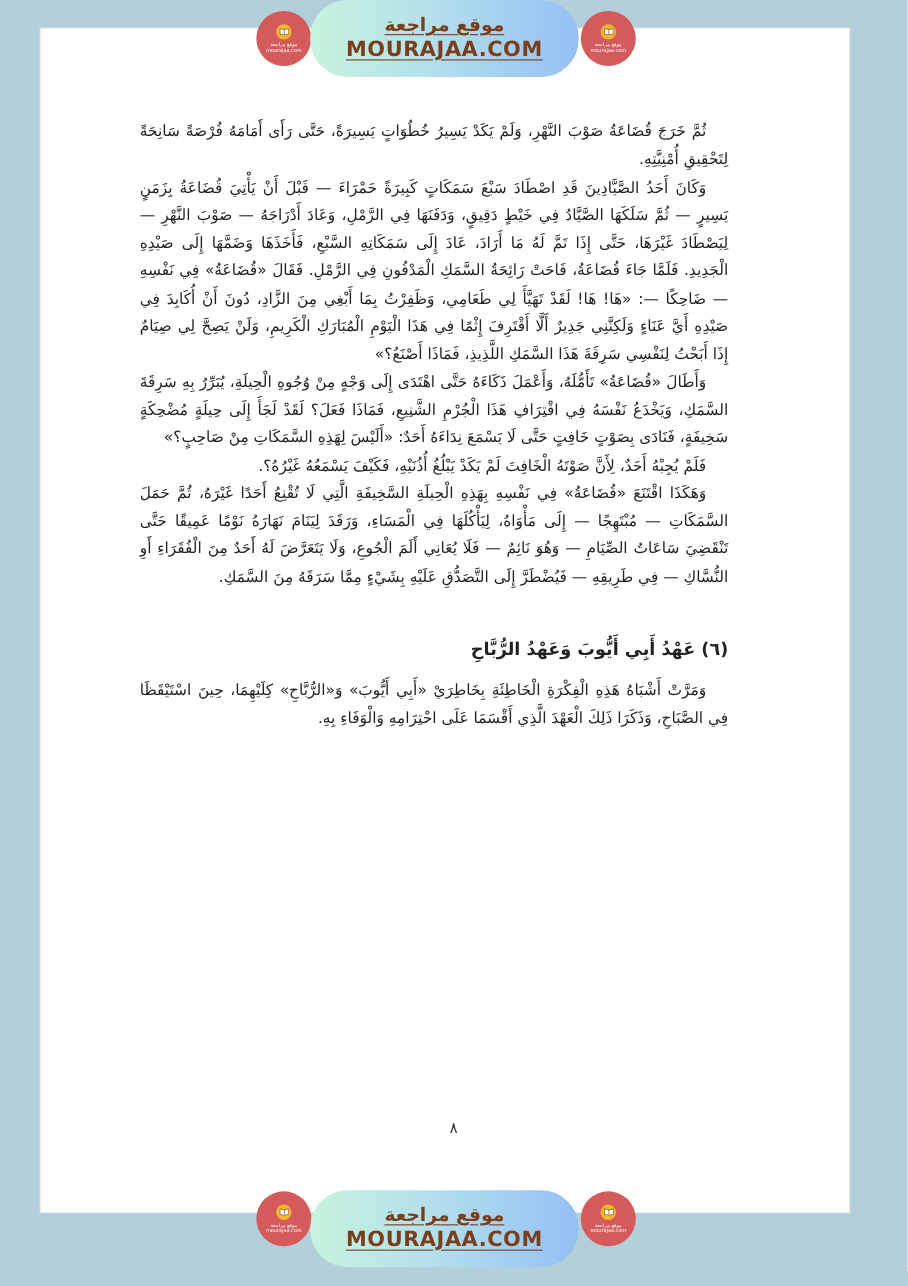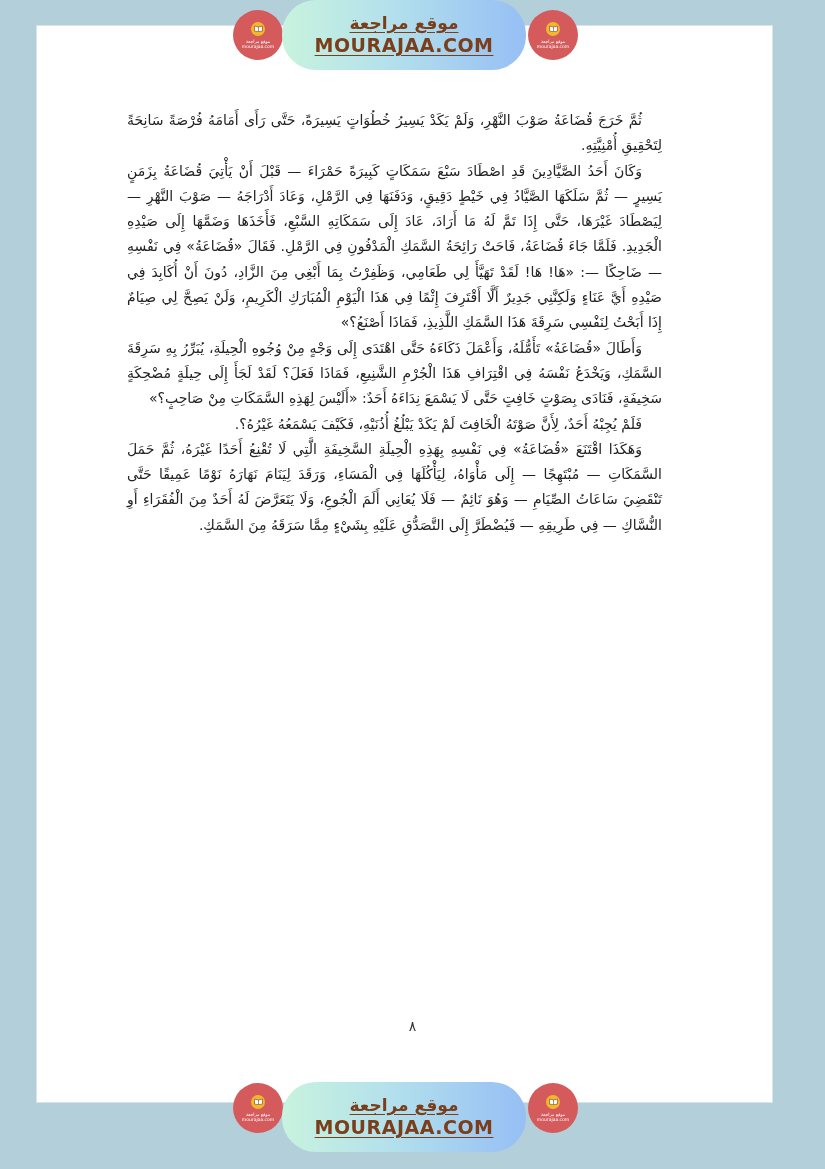--- a/index.html
+++ b/index.html
@@ -105,20 +105,22 @@
 </div>
 
 <div class="page"></div>
 
 <div class="content">
   <p class="para first">ثُمَّ خَرَجَ قُضَاعَةُ صَوْبَ النَّهْرِ، وَلَمْ يَكَدْ يَسِيرُ خُطُوَاتٍ يَسِيرَةً، حَتَّى رَأَى أَمَامَهُ فُرْصَةً سَانِحَةً لِتَحْقِيقِ أُمْنِيَّتِهِ.</p>
   <p class="para">وَكَانَ أَحَدُ الصَّيَّادِينَ قَدِ اصْطَادَ سَبْعَ سَمَكَاتٍ كَبِيرَةً حَمْرَاءَ — قَبْلَ أَنْ يَأْتِيَ قُضَاعَةُ بِزَمَنٍ يَسِيرٍ — ثُمَّ سَلَكَهَا الصَّيَّادُ فِي خَيْطٍ دَقِيقٍ، وَدَفَنَهَا فِي الرَّمْلِ، وَعَادَ أَدْرَاجَهُ — صَوْبَ النَّهْرِ — لِيَصْطَادَ غَيْرَهَا، حَتَّى إِذَا تَمَّ لَهُ مَا أَرَادَ، عَادَ إِلَى سَمَكَاتِهِ السَّبْعِ، فَأَخَذَهَا وَضَمَّهَا إِلَى صَيْدِهِ الْجَدِيدِ. فَلَمَّا جَاءَ قُضَاعَةُ، فَاحَتْ رَائِحَةُ السَّمَكِ الْمَدْفُونِ فِي الرَّمْلِ. فَقَالَ «قُضَاعَةُ» فِي نَفْسِهِ — ضَاحِكًا —: «هَا! هَا! لَقَدْ تَهَيَّأَ لِي طَعَامِي، وَظَفِرْتُ بِمَا أَبْغِي مِنَ الزَّادِ، دُونَ أَنْ أُكَابِدَ فِي صَيْدِهِ أَيَّ عَنَاءٍ وَلَكِنَّنِي جَدِيرٌ أَلَّا أَقْتَرِفَ إِثْمًا فِي هَذَا الْيَوْمِ الْمُبَارَكِ الْكَرِيمِ، وَلَنْ يَصِحَّ لِي صِيَامٌ إِذَا أَبَحْتُ لِنَفْسِي سَرِقَةَ هَذَا السَّمَكِ اللَّذِيذِ، فَمَاذَا أَصْنَعُ؟»</p>
   <p class="para">وَأَطَالَ «قُضَاعَةُ» تَأَمُّلَهُ، وَأَعْمَلَ ذَكَاءَهُ حَتَّى اهْتَدَى إِلَى وَجْهٍ مِنْ وُجُوهِ الْحِيلَةِ، يُبَرِّرُ بِهِ سَرِقَةَ السَّمَكِ، وَيَخْدَعُ نَفْسَهُ فِي اقْتِرَافِ هَذَا الْجُرْمِ الشَّنِيعِ، فَمَاذَا فَعَلَ؟ لَقَدْ لَجَأَ إِلَى حِيلَةٍ مُضْحِكَةٍ سَخِيفَةٍ، فَنَادَى بِصَوْتٍ خَافِتٍ حَتَّى لَا يَسْمَعَ نِدَاءَهُ أَحَدٌ: «أَلَيْسَ لِهَذِهِ السَّمَكَاتِ مِنْ صَاحِبٍ؟»</p>
   <p class="para">فَلَمْ يُجِبْهُ أَحَدٌ، لِأَنَّ صَوْتَهُ الْخَافِتَ لَمْ يَكَدْ يَبْلُغُ أُذُنَيْهِ، فَكَيْفَ يَسْمَعُهُ غَيْرُهُ؟.</p>
   <p class="para">وَهَكَذَا اقْتَنَعَ «قُضَاعَةُ» فِي نَفْسِهِ بِهَذِهِ الْحِيلَةِ السَّخِيفَةِ الَّتِي لَا تُقْنِعُ أَحَدًا غَيْرَهُ، ثُمَّ حَمَلَ السَّمَكَاتِ — مُبْتَهِجًا — إِلَى مَأْوَاهُ، لِيَأْكُلَهَا فِي الْمَسَاءِ، وَرَقَدَ لِيَنَامَ نَهَارَهُ نَوْمًا عَمِيقًا حَتَّى تَنْقَضِيَ سَاعَاتُ الصِّيَامِ — وَهُوَ نَائِمٌ — فَلَا يُعَانِي أَلَمَ الْجُوعِ، وَلَا يَتَعَرَّضَ لَهُ أَحَدٌ مِنَ الْفُقَرَاءِ أَوِ النُّسَّاكِ — فِي طَرِيقِهِ — فَيُضْطَرَّ إِلَى التَّصَدُّقِ عَلَيْهِ بِشَيْءٍ مِمَّا سَرَقَهُ مِنَ السَّمَكِ.</p>
+  <h2 class="section-heading">(٦) عَهْدُ أَبِي أَيُّوبَ وَعَهْدُ الرُّبَّاحِ</h2>
+  <p class="para">وَمَرَّتْ أَشْبَاهُ هَذِهِ الْفِكْرَةِ الْخَاطِئَةِ بِخَاطِرَيْ «أَبِي أَيُّوبَ» وَ«الرُّبَّاحِ» كِلَيْهِمَا، حِينَ اسْتَيْقَظَا فِي الصَّبَاحِ، وَذَكَرَا ذَلِكَ الْعَهْدَ الَّذِي أَقْسَمَا عَلَى احْتِرَامِهِ وَالْوَفَاءِ بِهِ.</p>
 </div>
 
 <div class="page-number">٨</div>
 
 <div class="badge bl">
   <div class="coin">
     <svg width="9" height="7" viewBox="0 0 9 7">
         <path d="M0.5 1 L4.5 2 L8.5 1 L8.5 6 L4.5 6.8 L0.5 6 Z" fill="#fff" stroke="#7a3e1b" stroke-width="0.6"></path>
         <line x1="4.5" y1="2" x2="4.5" y2="6.8" stroke="#7a3e1b" stroke-width="0.6"></line>
       </svg>

